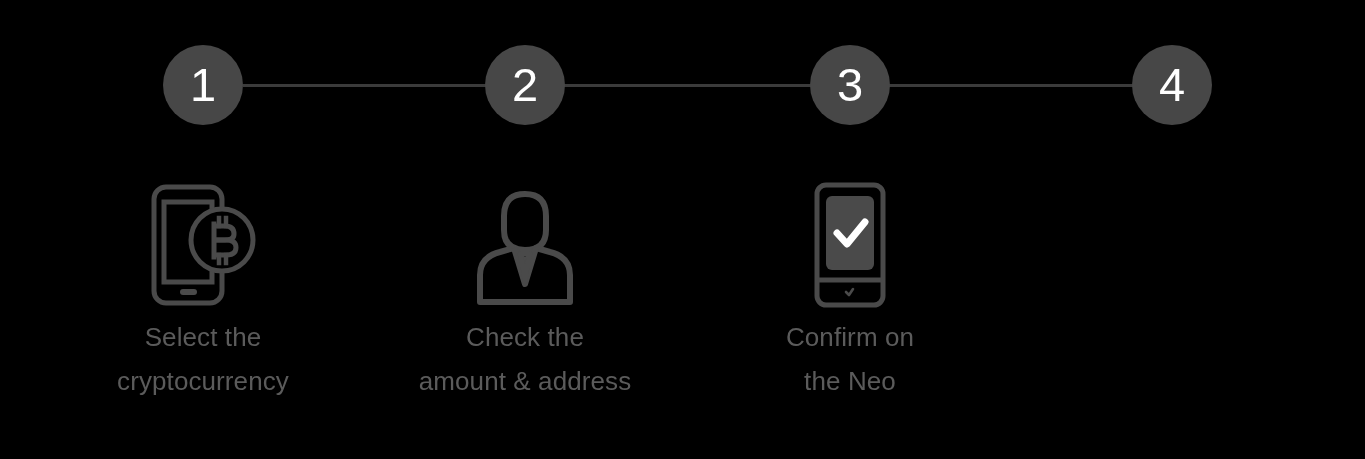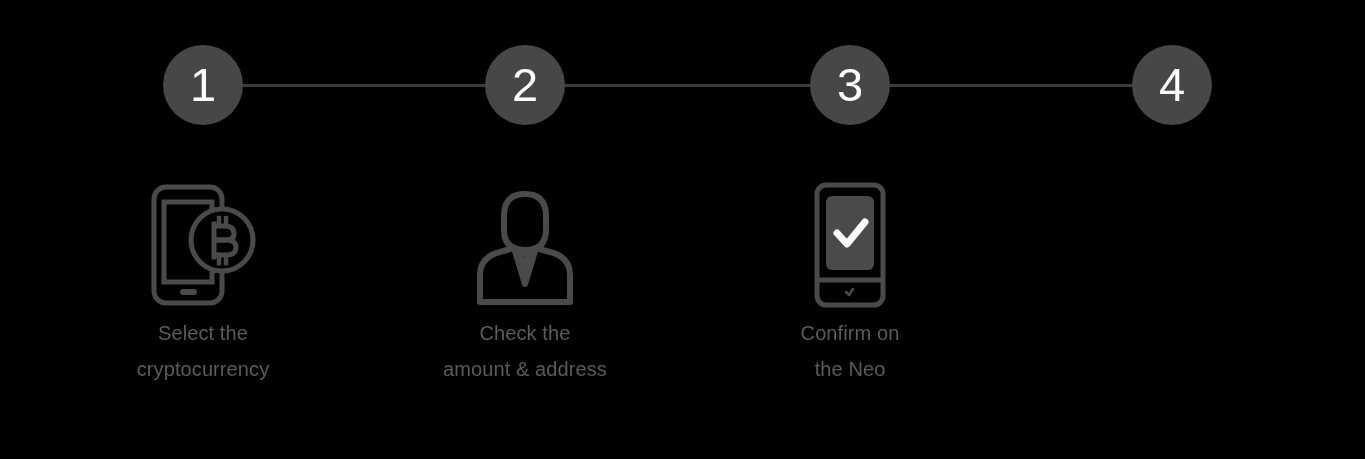--- a/index.html
+++ b/index.html
@@ -81,22 +81,22 @@
   .icon-wrap {
     height: 140px;
     display: flex;
     align-items: center;
     justify-content: center;
   }
   .icon-wrap svg { display: block; }
 
   .step-label {
     color: #5b5b5b;
-    font-size: 20px;
-    line-height: 36px;
+    font-size: 26px;
+    line-height: 44px;
     letter-spacing: 0.1px;
     white-space: pre-line;
     font-weight: 400;
   }
 </style>
 </head>
 <body>
 
 <div id="stepper">
 

